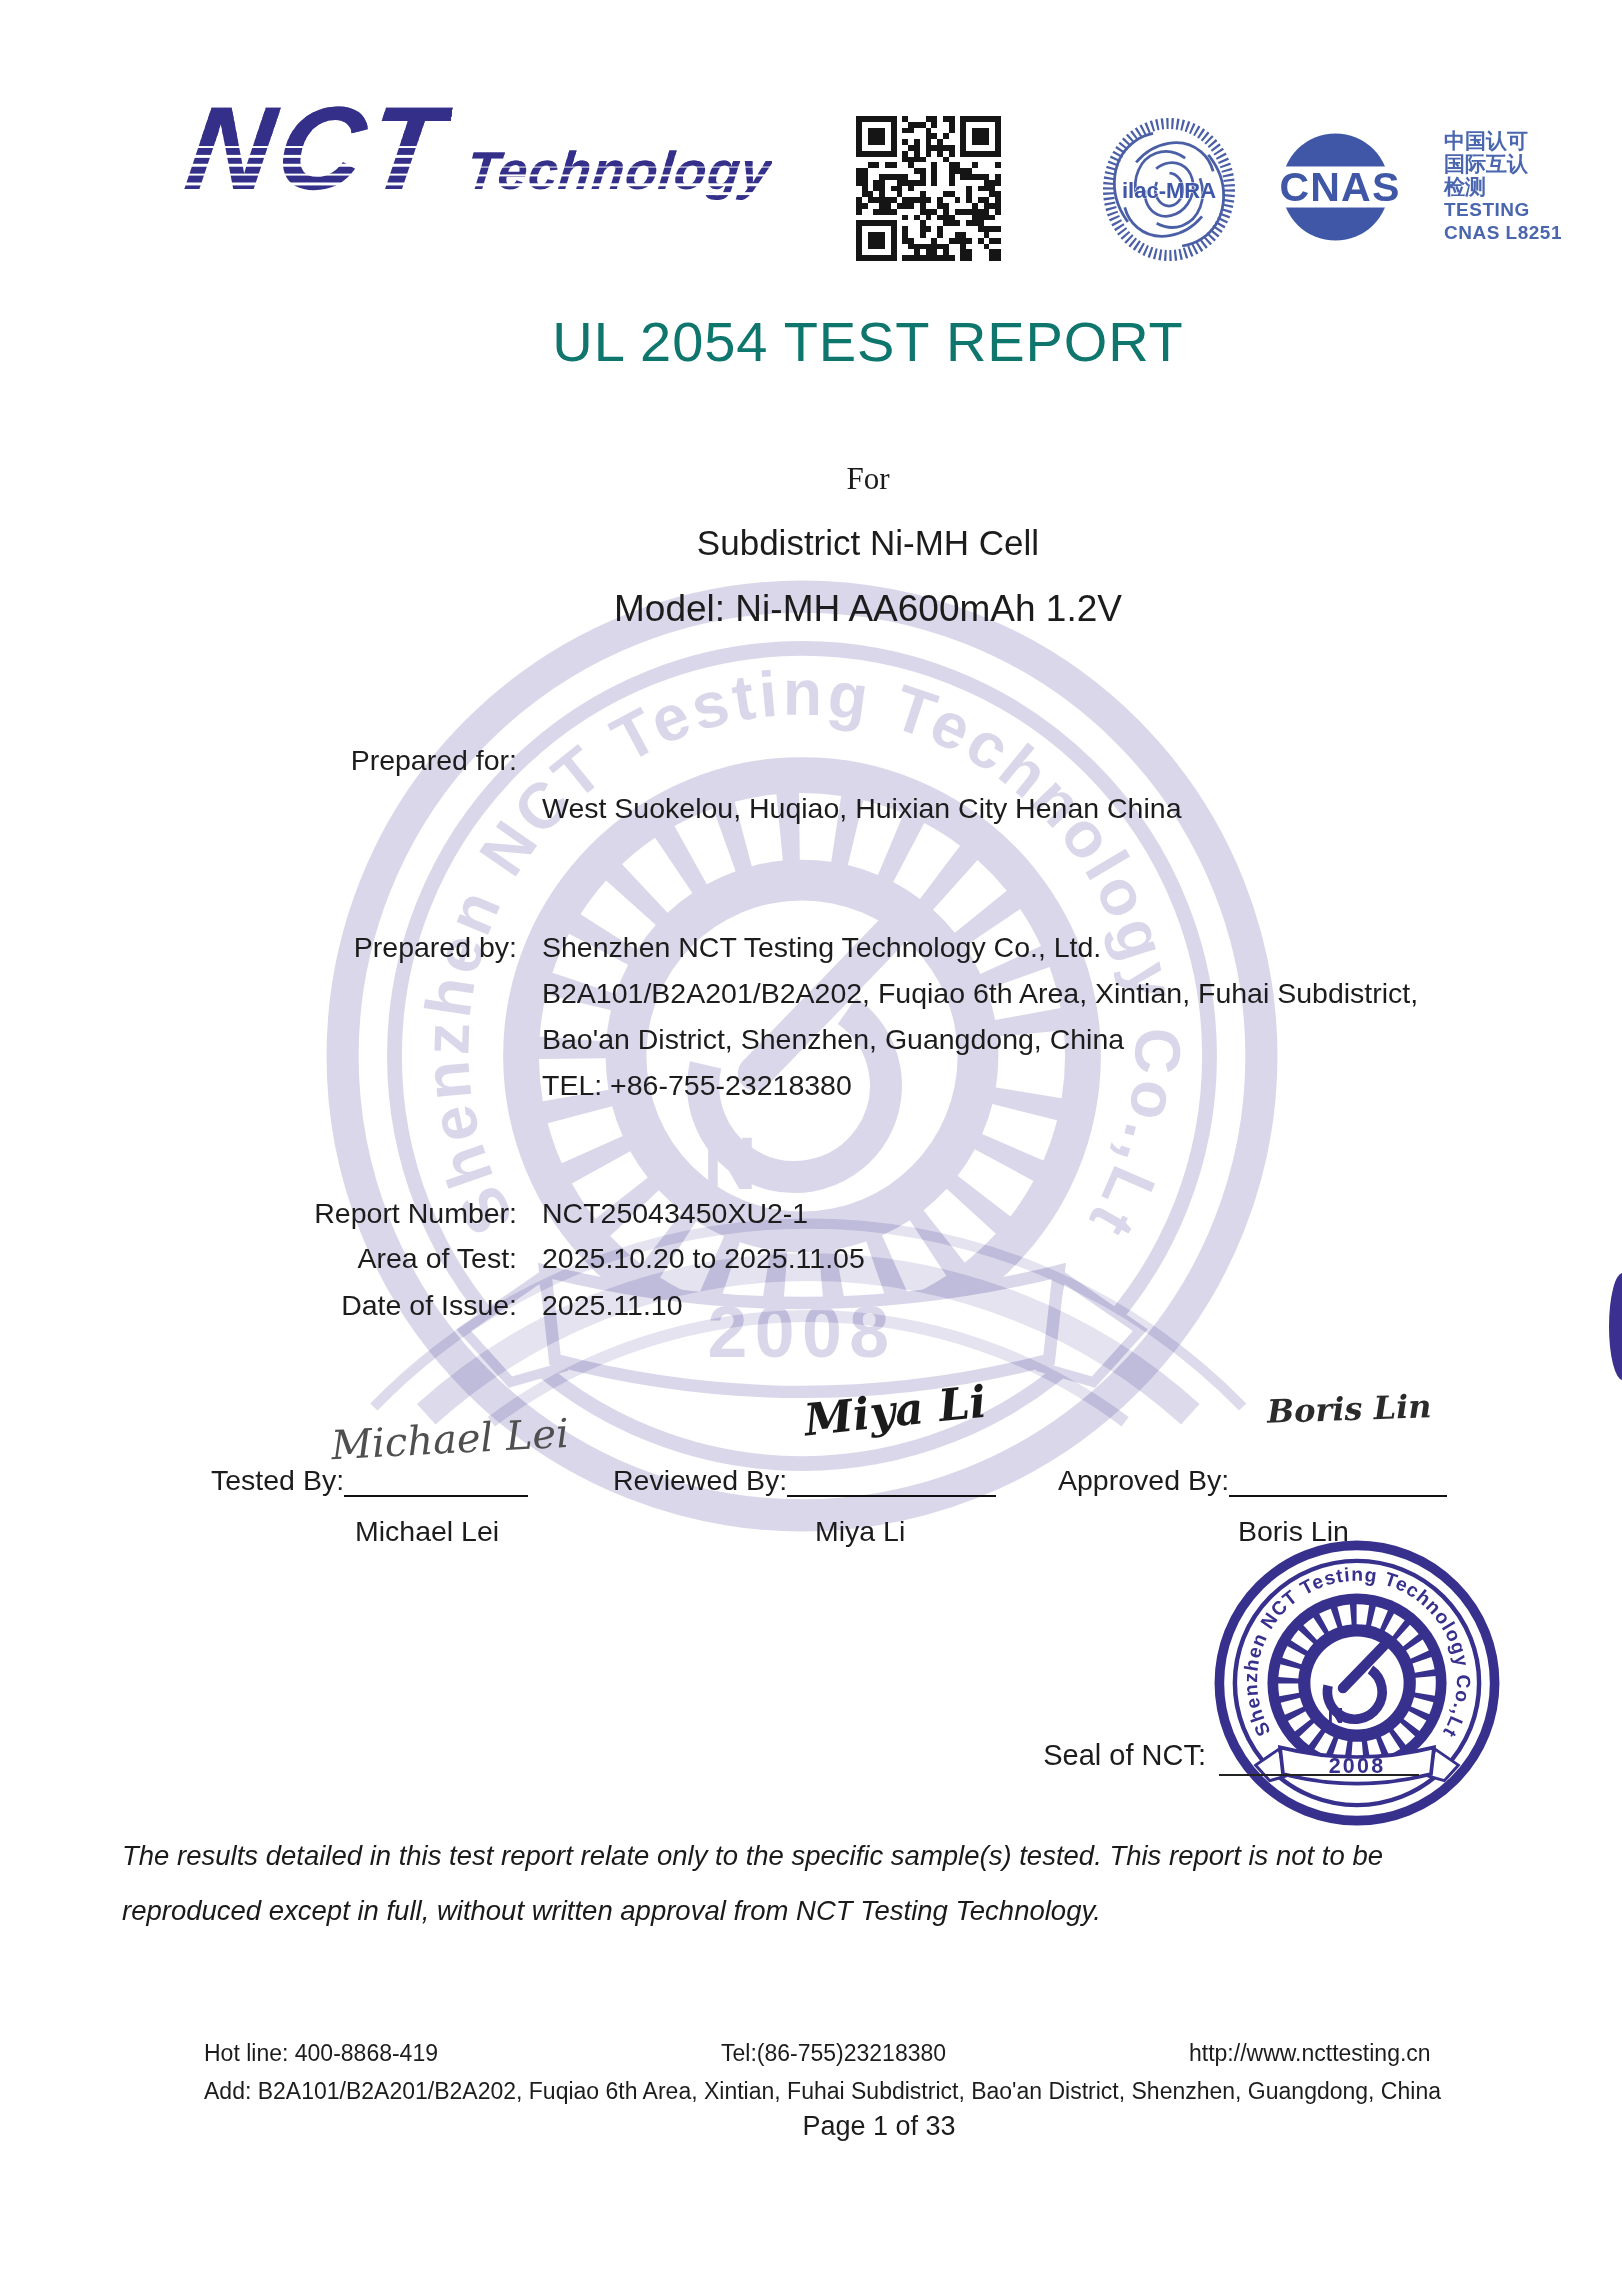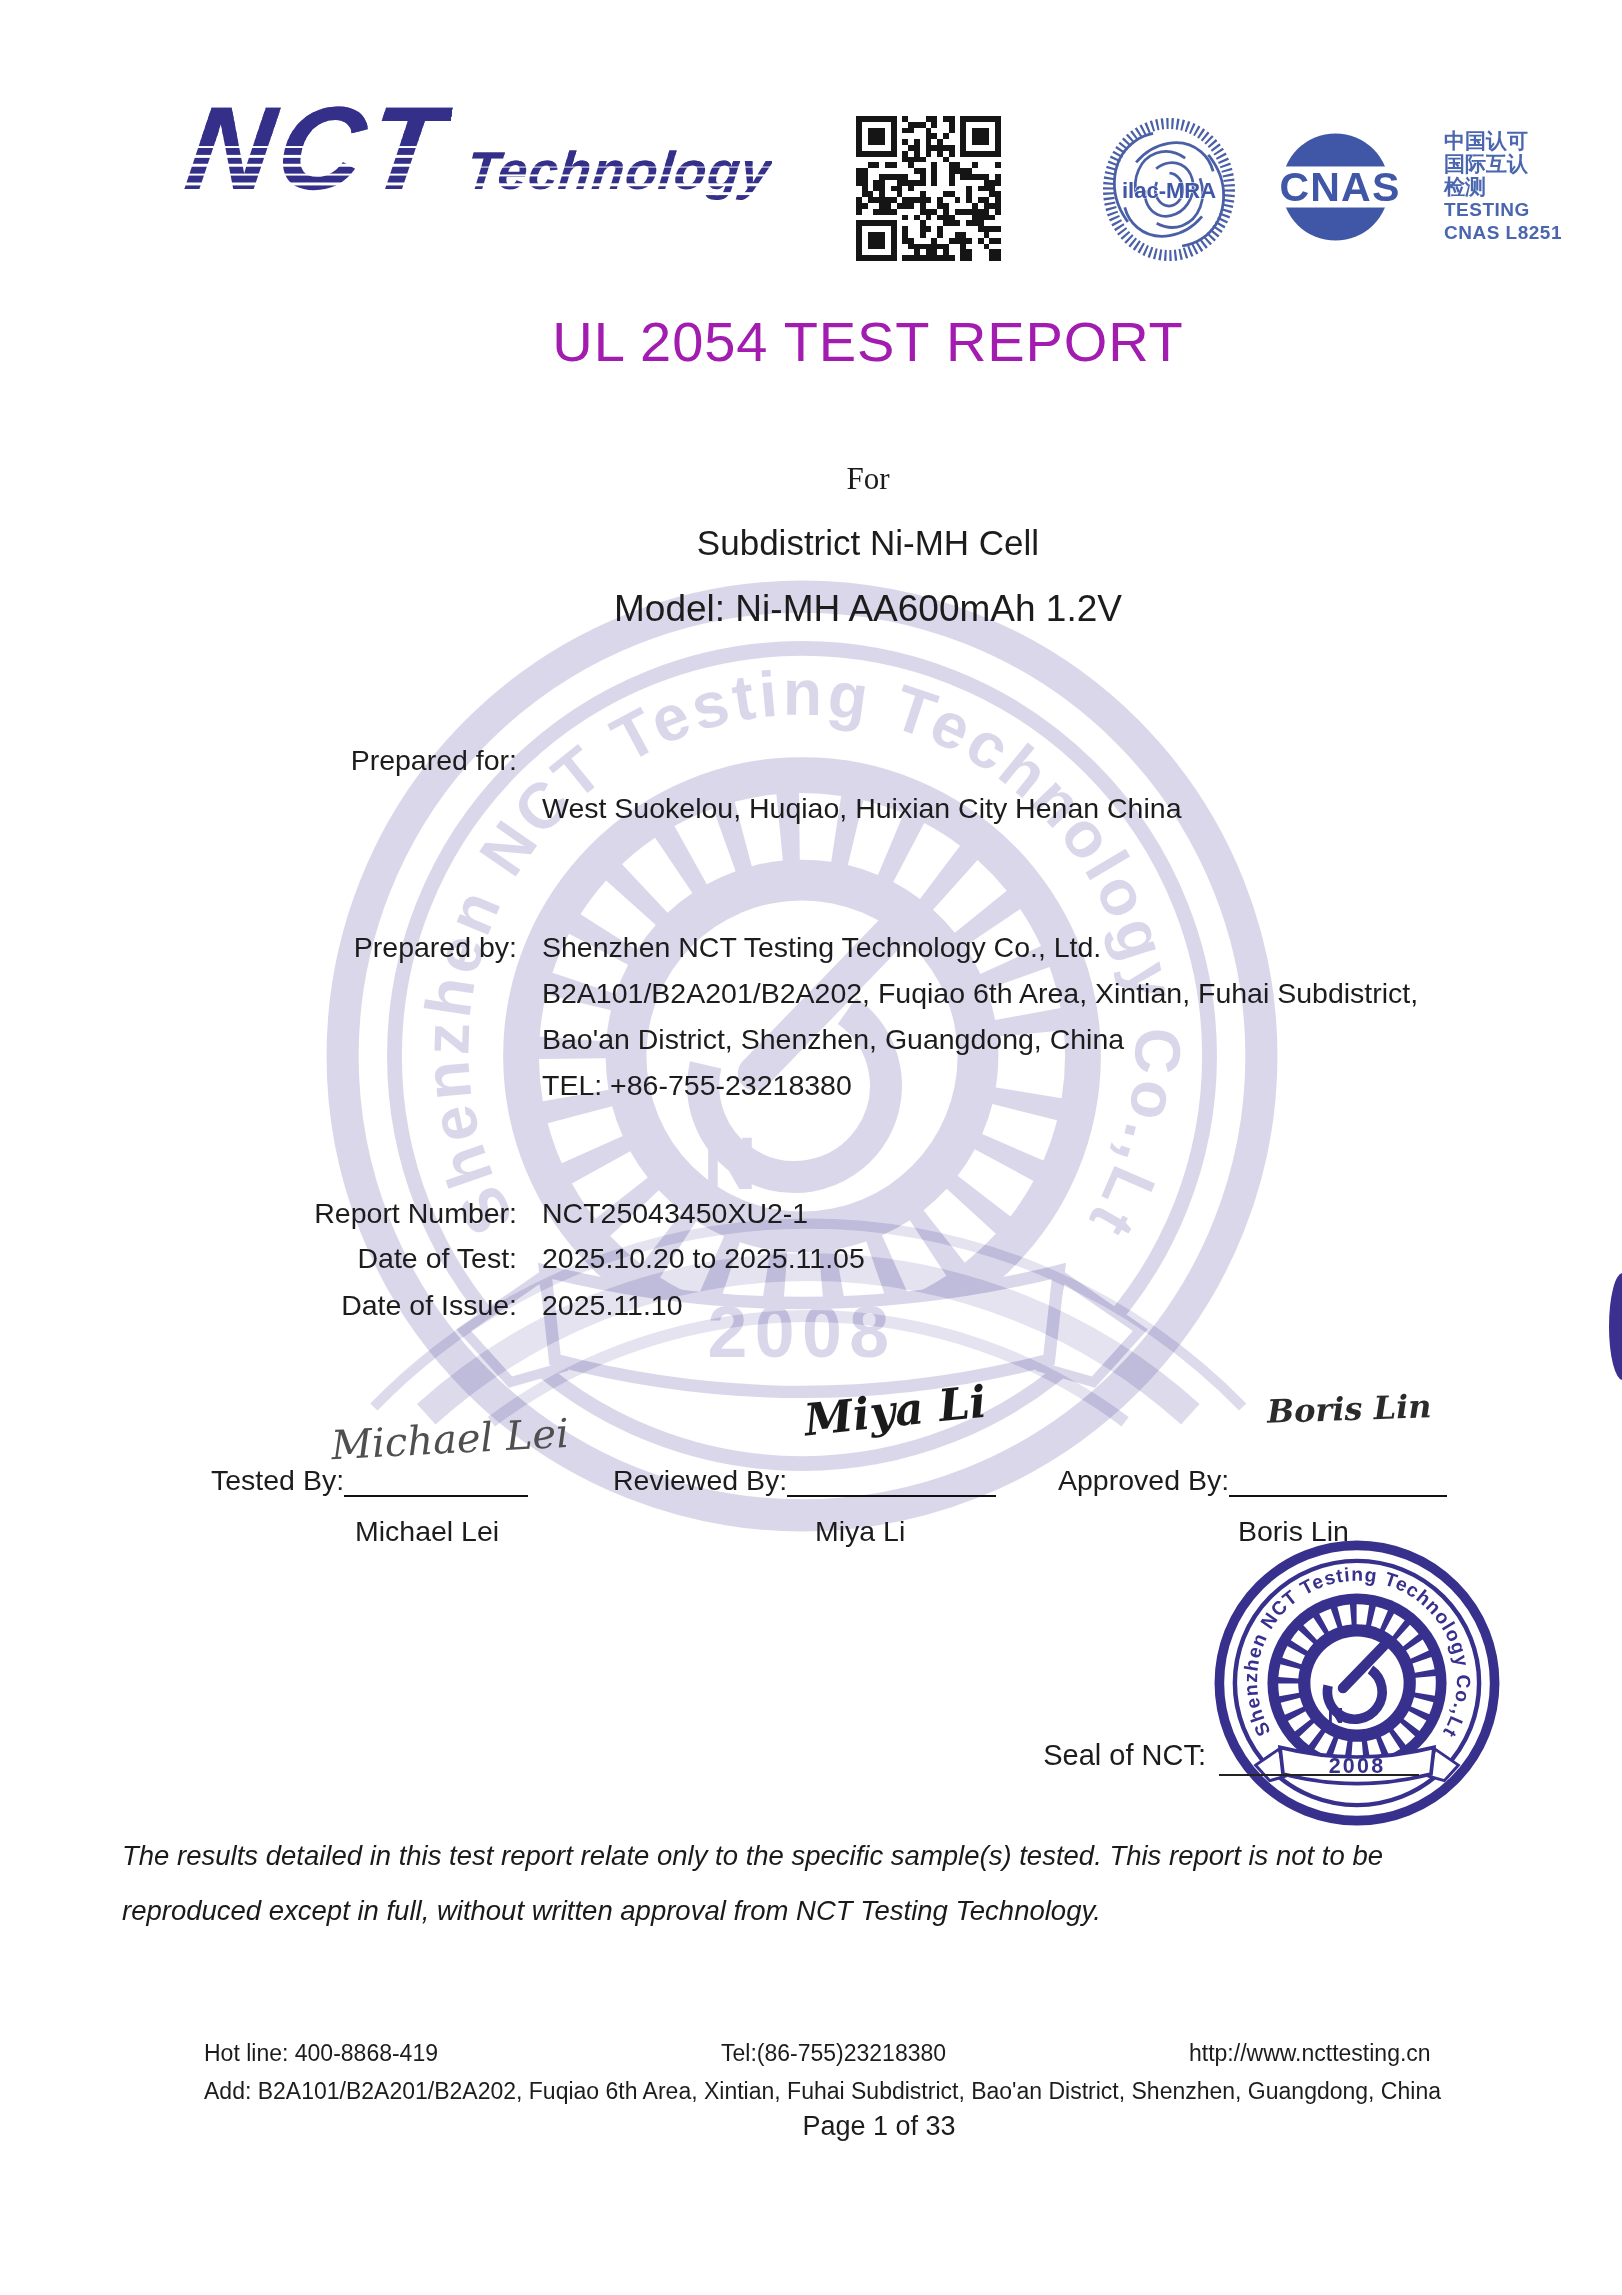--- a/index.html
+++ b/index.html
@@ -23,21 +23,21 @@
   
   .qr{position:absolute;left:854px;top:116px;width:149px;height:145px;z-index:3;}
   .ilac{position:absolute;left:1100px;top:118px;width:138px;height:143px;z-index:3;}
   .cnas{position:absolute;left:1263px;top:130px;width:154px;height:114px;z-index:3;}
   .acc-lines{position:absolute;left:1444px;top:129px;width:156px;z-index:3;
              color:#4a66ae;font-weight:700;font-size:21px;line-height:23px;}
   .acc-lines .lat{font-size:19px;letter-spacing:0.5px;}
 
   
   .title{position:absolute;left:868px;top:309px;transform:translateX(-50%);white-space:nowrap;
-         font-size:56px;letter-spacing:0.9px;color:#a21caf;z-index:3;text-align:right;}
+         font-size:56px;letter-spacing:0.9px;color:#0f766e;z-index:3;text-align:right;}
   .for-word{position:absolute;left:868px;top:461px;transform:translateX(-50%);font-size:31px;z-index:3;font-family:Liberation Serif, serif;}
   .product{position:absolute;left:868px;top:523px;transform:translateX(-50%);font-size:35px;z-index:3;white-space:nowrap;}
   .model{position:absolute;left:868px;top:588px;transform:translateX(-50%);font-size:37px;z-index:3;white-space:nowrap;}
 
   
   .flabel{position:absolute;left:186px;width:331px;text-align:right;font-size:28.5px;z-index:3;white-space:nowrap;}
   .fval{position:absolute;left:542px;font-size:28.5px;z-index:3;white-space:nowrap;}
 
   
   .sig{position:absolute;display:flex;align-items:flex-end;font-size:28.5px;z-index:5;}
@@ -146,21 +146,21 @@
   <div class="fval" style="top:792px">West Suokelou, Huqiao, Huixian City Henan China</div>
 
   <div class="flabel" style="top:931px">Prepared by:</div>
   <div class="fval" style="top:931px">Shenzhen NCT Testing Technology Co., Ltd.</div>
   <div class="fval" style="top:977px">B2A101/B2A201/B2A202, Fuqiao 6th Area, Xintian, Fuhai Subdistrict,</div>
   <div class="fval" style="top:1023px">Bao'an District, Shenzhen, Guangdong, China</div>
   <div class="fval" style="top:1069px">TEL: +86-755-23218380</div>
 
   <div class="flabel" style="top:1197px">Report Number:</div>
   <div class="fval" style="top:1197px">NCT25043450XU2-1</div>
-  <div class="flabel" style="top:1242px">Date of Test:</div>
+  <div class="flabel" style="top:1242px">Area of Test:</div>
   <div class="fval" style="top:1242px">2025.10.20 to 2025.11.05</div>
   <div class="flabel" style="top:1289px">Date of Issue:</div>
   <div class="fval" style="top:1289px">2025.11.10</div>
 
   <div class="script script-1">Michael Lei</div>
   <div class="script script-2">Miya Li</div>
   <div class="script script-3">Boris Lin</div>
 
   <div class="sig" style="left:211px;top:1462px">
     <span>Tested By:</span>

